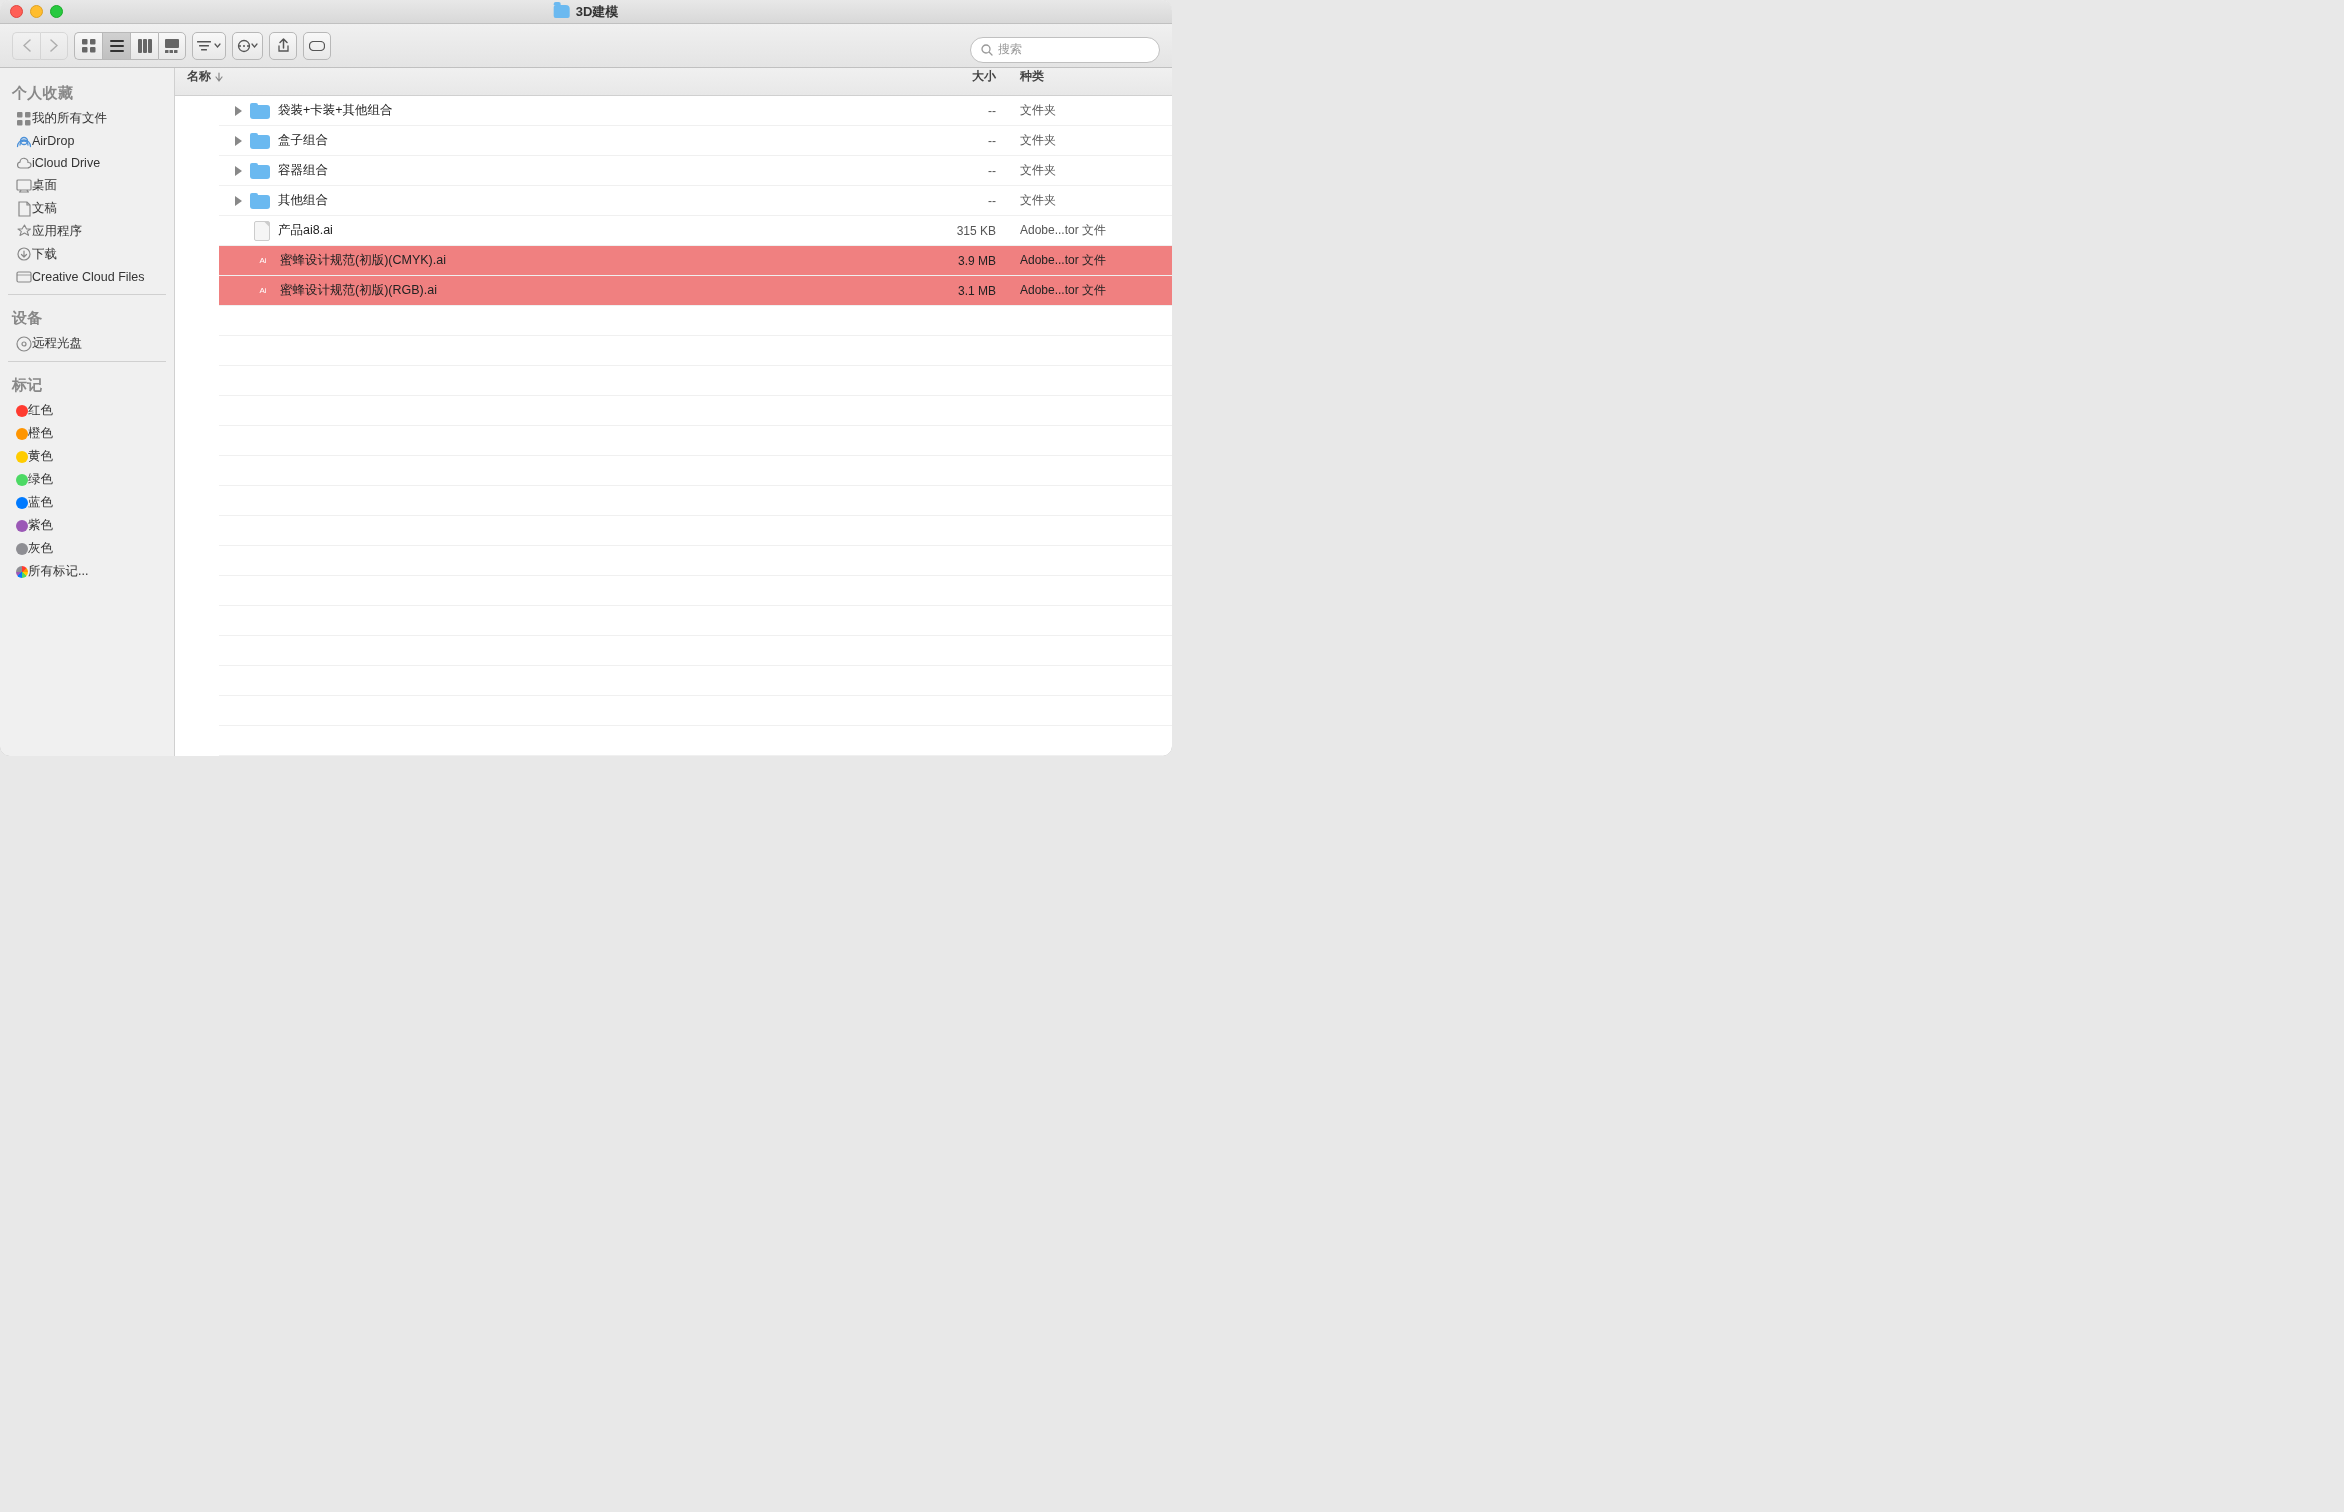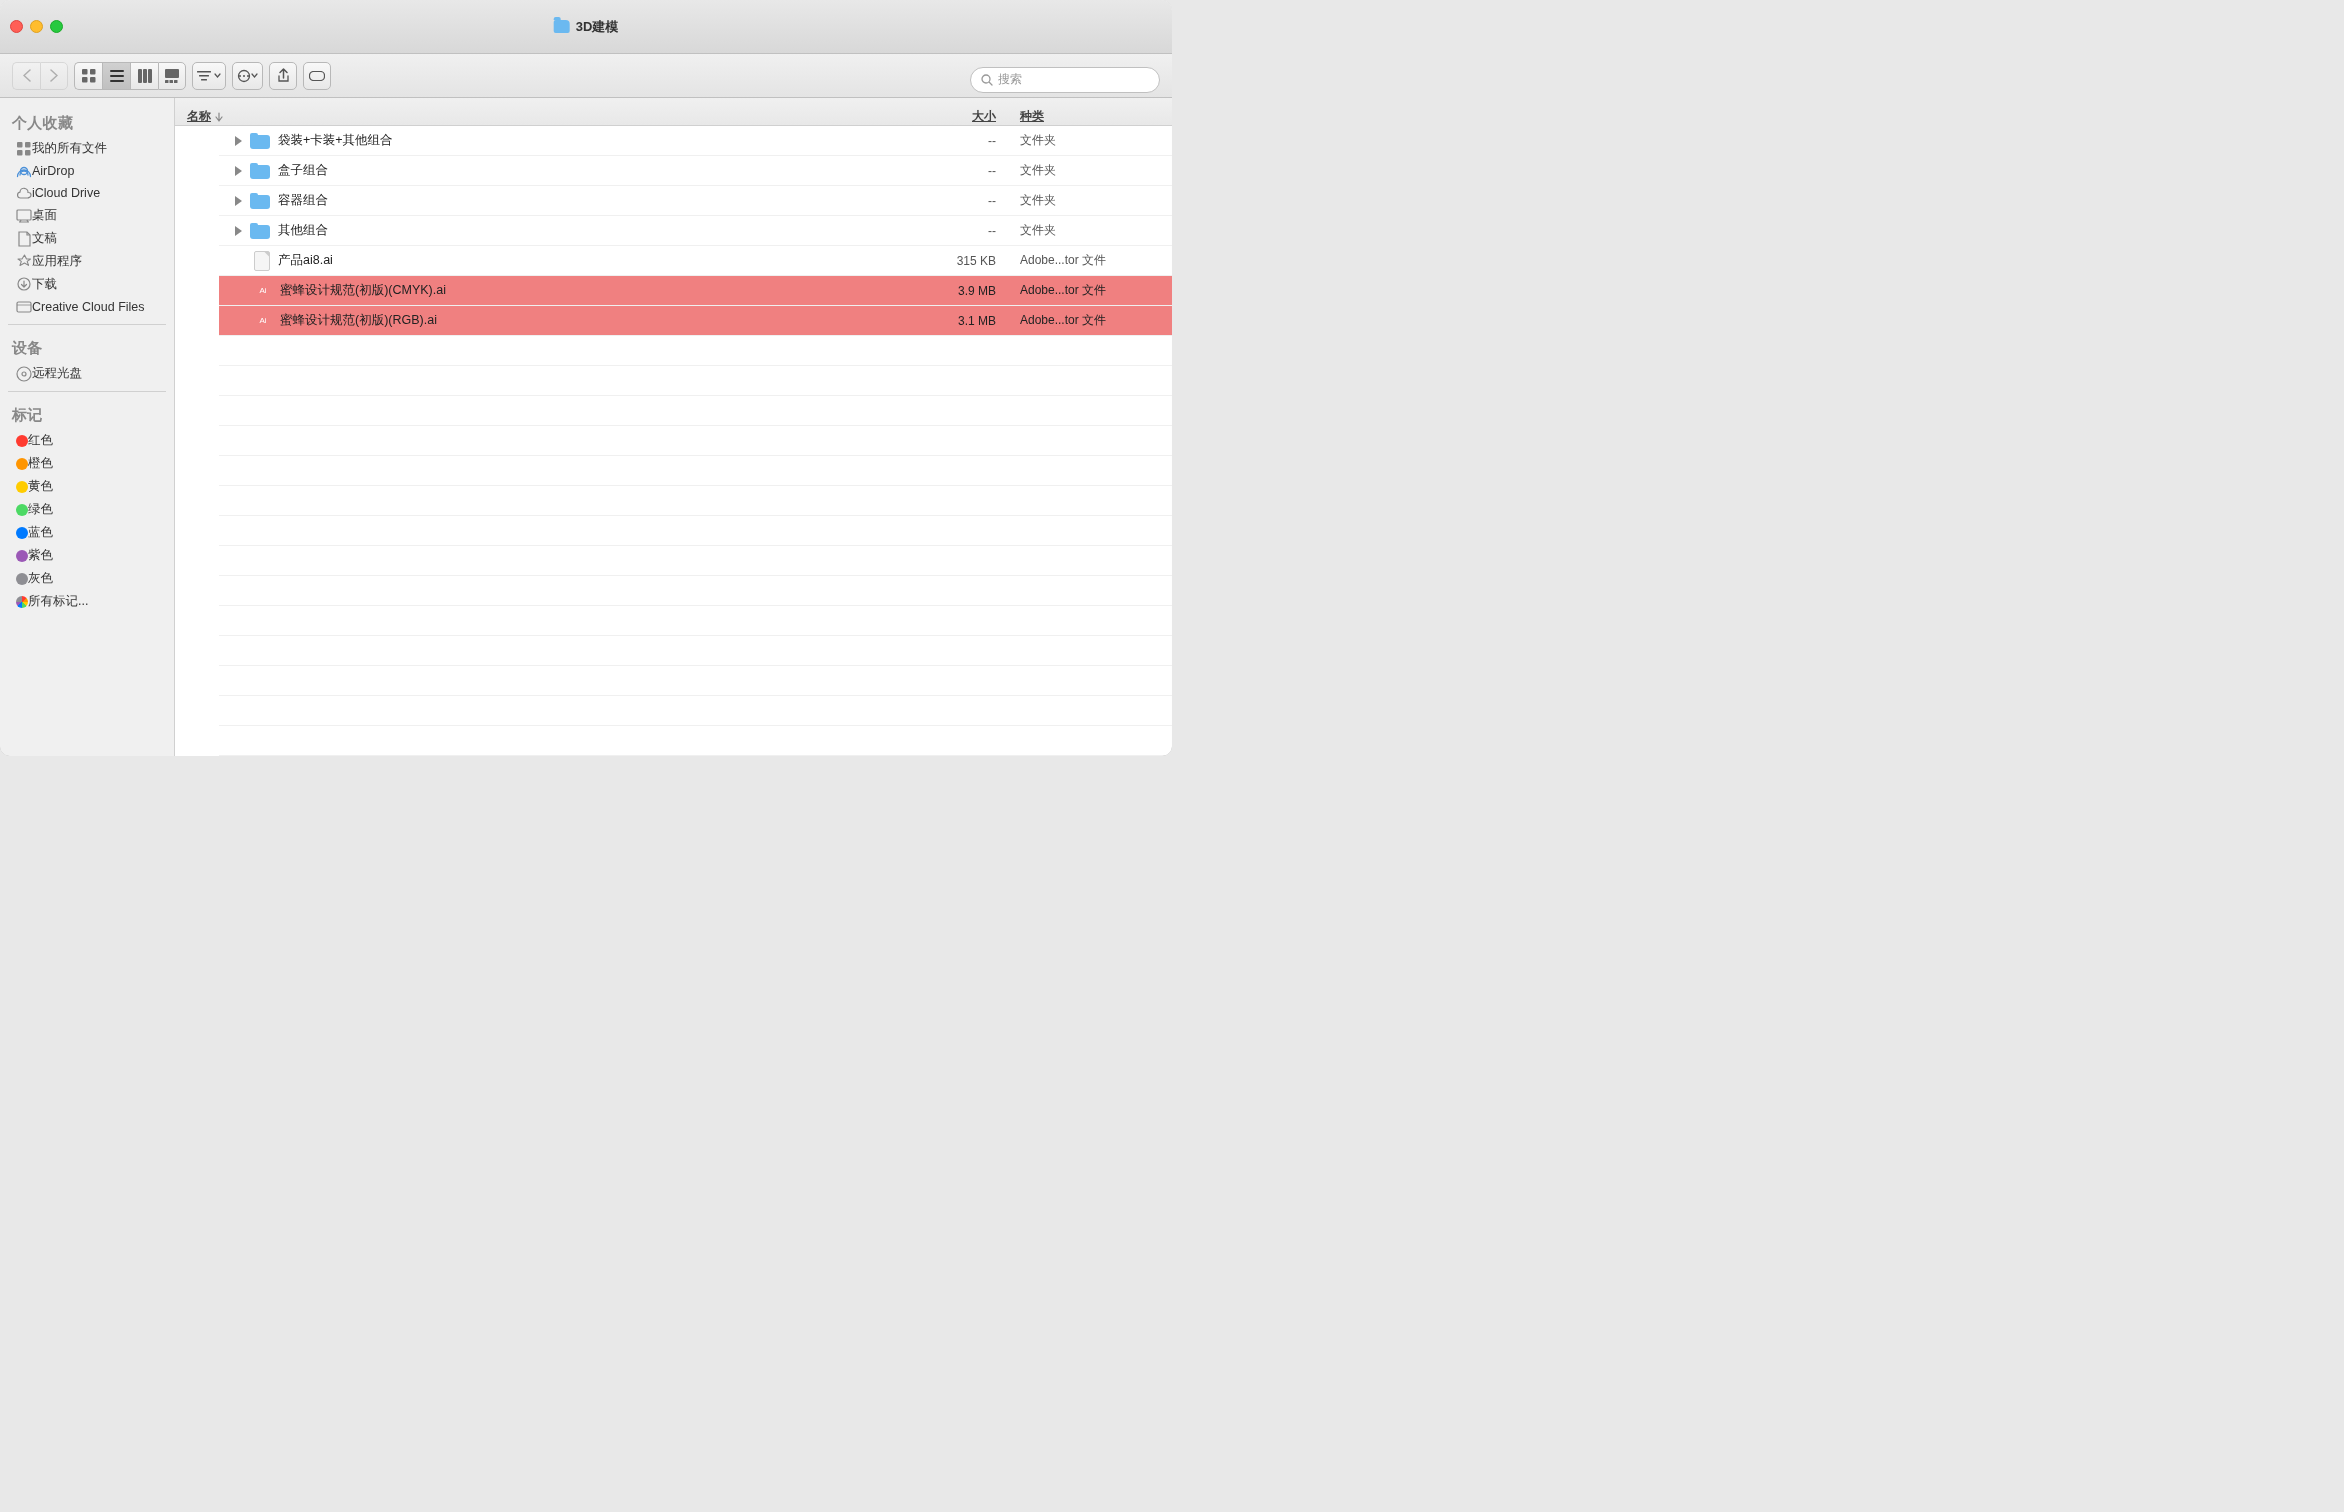--- a/index.html
+++ b/index.html
@@ -18,21 +18,21 @@
       height: 100%;
       display: flex;
       flex-direction: column;
       border-radius: 10px;
       overflow: hidden;
       box-shadow: 0 20px 60px rgba(0,0,0,0.4);
       background: #f6f6f6;
     }
     
     .titlebar {
-      height: 54px;
+      height: 24px;
       background: linear-gradient(180deg, #e8e8e8 0%, #d8d8d8 100%);
       display: flex;
       align-items: center;
       padding: 8px 10px;
       border-bottom: 1px solid #c0c0c0;
       position: relative;
       flex-shrink: 0;
     }
     .traffic-lights {
       display: flex;
@@ -194,32 +194,31 @@
       flex-shrink: 0;
     }
     
     .file-list {
       flex: 1;
       background: #fff;
       overflow-y: auto;
     }
     .file-list-header {
       display: flex;
-      align-items: flex-end;
+      align-items: flex-start;
       height: 28px;
       background: linear-gradient(180deg, #f0f0f0 0%, #e8e8e8 100%);
       border-bottom: 1px solid #d0d0d0;
       font-size: 12px;
       color: #444;
       font-weight: 600;
       flex-shrink: 0;
       position: sticky;
       top: 0;
       z-index: 10;
-      text-decoration: underline;
     }
     .col-name {
       flex: 1;
       padding: 0 12px;
       display: flex;
       align-items: center;
       gap: 4px;
       cursor: pointer;
     }
     .col-size {

